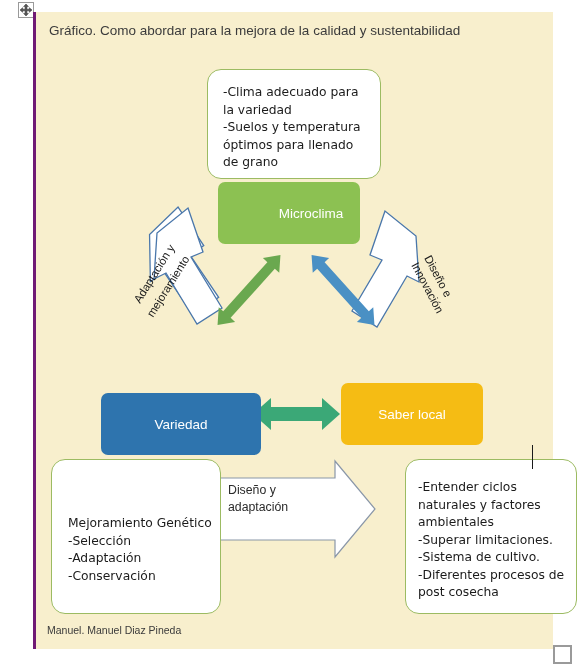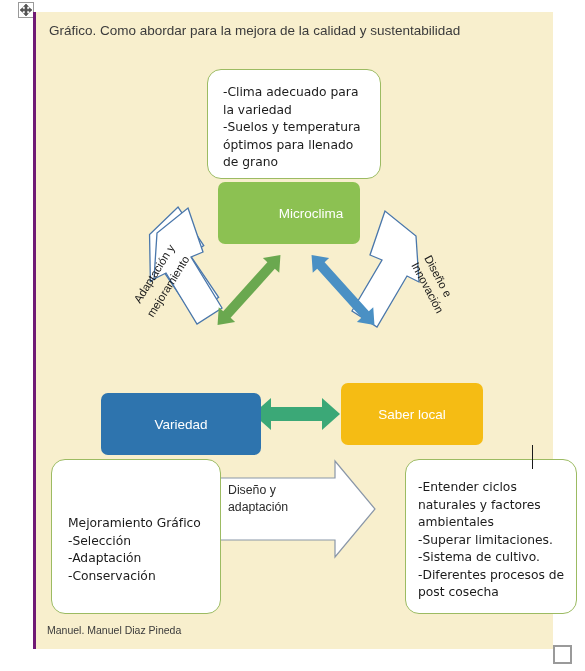--- a/index.html
+++ b/index.html
@@ -237,21 +237,21 @@
       <polygon points="182,466 299,466 299,449 339,497 299,545 299,528 182,528" fill="#ffffff" stroke="#8a97a8" stroke-width="1.2"></polygon>
     </g>
   </svg>
 
   <div id="diseno-adapt-label">Diseño y
 adaptación</div>
 
   <div id="note-top" class="note-box">-Clima adecuado para la variedad
 -Suelos y temperatura óptimos para llenado de grano</div>
 
-  <div id="note-bottom-left" class="note-box">Mejoramiento Gráfico
+  <div id="note-bottom-left" class="note-box">Mejoramiento Genético
 -Selección
 -Adaptación
 -Conservación</div>
 
   <div id="note-bottom-right" class="note-box">-Entender ciclos naturales y factores ambientales
 -Superar limitaciones.
 -Sistema de cultivo.
 -Diferentes procesos de post cosecha</div>
 
   <div id="node-microclima" class="node" style="background: rgb(140, 193, 82); padding-left: 44px;">Microclima</div>

